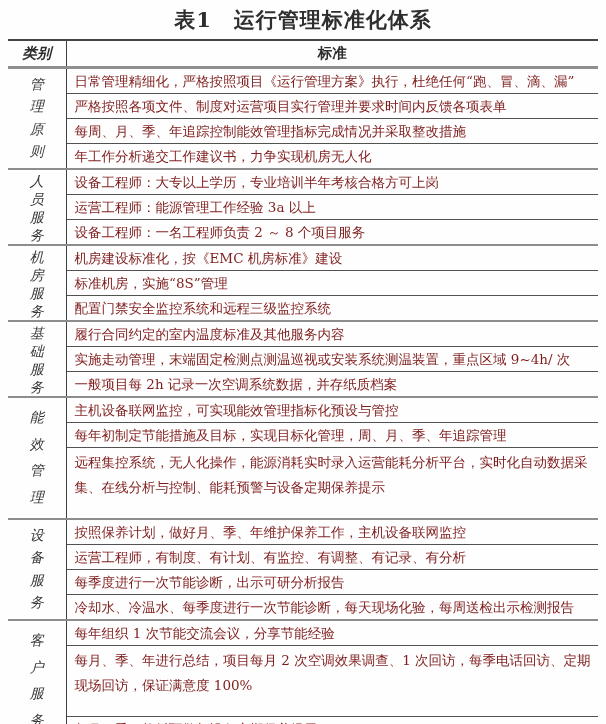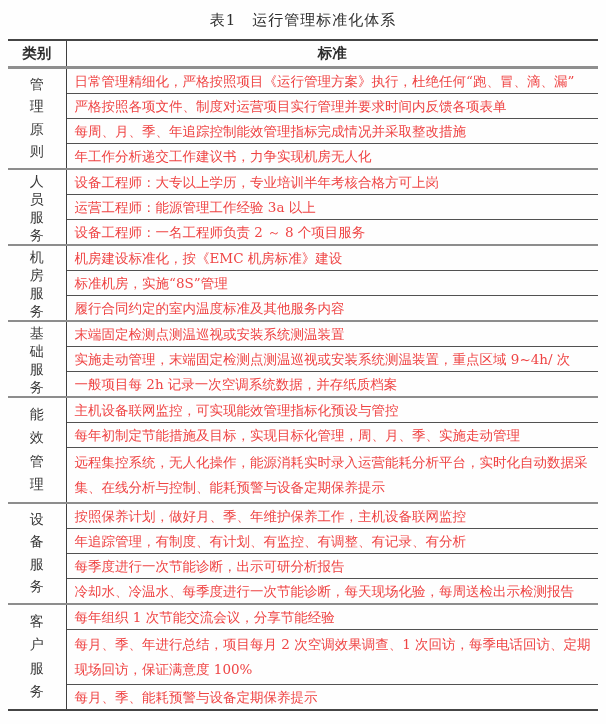--- a/index.html
+++ b/index.html
@@ -17,22 +17,22 @@
   }
   .page {
     width: 606px;
     height: 724px;
     box-sizing: border-box;
     padding: 7px 8px 0 8px;
     background: #fefefe;
   }
   .title {
     text-align: center;
-    font-weight: normal;
-    font-size: 15px;
+    font-weight: bold;
+    font-size: 21px;
     line-height: 20px;
     margin: 3px 0 9px 0;
     color: #2e2e2e;
     letter-spacing: 1px;
   }
   table.std-table {
     border-collapse: collapse;
     table-layout: fixed;
     width: 590px;
     border-top: 2px solid #454545;
@@ -43,20 +43,21 @@
     height: 25px;
     font-size: 14.5px;
     font-weight: bold;
     color: #2e2e2e;
     text-align: center;
     padding: 0;
     border-bottom: 3px solid #8f8f8f;
   }
   th.cat-h, td.cat {
     border-right: 1.2px solid #3f3f3f;
+    font-style: italic;
   }
   td.cat {
     position: relative;
     text-align: center;
     vertical-align: middle;
     padding: 0;
   }
   .cat-stack {
     position: absolute;
     top: 3px; bottom: 3px; left: 0; right: 0;
@@ -64,31 +65,31 @@
     flex-direction: column;
     justify-content: space-evenly;
     align-items: center;
     font-size: 14px;
     color: #383838;
   }
   td.std {
     font-size: 13.5px;
     line-height: 24px;
     padding: 0 4px 0 8px;
-    color: #ef4444;
+    color: #7f1d1d;
     border-top: 1px solid #525252;
     white-space: nowrap;
     overflow: hidden;
     vertical-align: middle;
   }
   td.std.wrap {
     white-space: normal;
     line-height: 25px;
     padding-top: 2px;
-    padding-bottom: 2px;
+    padding-bottom: 18px;
   }
   tr.section-start td.std,
   tr.section-start td.cat {
     border-top: 2.5px solid #8d8d8d;
   }
   tbody tr:first-child td {
     border-top: none;
   }
 </style>
 </head>
@@ -155,69 +156,69 @@
               <span>服</span>
               <span>务</span>
             </div>
           </td>
           <td class="std">机房建设标准化，按《EMC 机房标准》建设</td>
         </tr>
         <tr>
           <td class="std">标准机房，实施“8S”管理</td>
         </tr>
         <tr>
-          <td class="std">履行合同约定的室内温度标准及其他服务内容</td>
+          <td class="std">配置门禁安全监控系统和远程三级监控系统</td>
         </tr>
         <tr class="section-start">
           <td class="cat" rowspan="3">
             <div class="cat-stack">
               <span>基</span>
               <span>础</span>
               <span>服</span>
               <span>务</span>
             </div>
           </td>
-          <td class="std">末端固定检测点测温巡视或安装系统测温装置</td>
+          <td class="std">履行合同约定的室内温度标准及其他服务内容</td>
         </tr>
         <tr>
           <td class="std">实施走动管理，末端固定检测点测温巡视或安装系统测温装置，重点区域 9~4h/ 次</td>
         </tr>
         <tr>
           <td class="std">一般项目每 2h 记录一次空调系统数据，并存纸质档案</td>
         </tr>
         <tr class="section-start">
           <td class="cat" rowspan="3">
             <div class="cat-stack">
               <span>能</span>
               <span>效</span>
               <span>管</span>
               <span>理</span>
             </div>
           </td>
           <td class="std">主机设备联网监控，可实现能效管理指标化预设与管控</td>
         </tr>
         <tr>
-          <td class="std">每年初制定节能措施及目标，实现目标化管理，周、月、季、实施走动管理</td>
+          <td class="std">每年初制定节能措施及目标，实现目标化管理，周、月、季、年追踪管理</td>
         </tr>
         <tr>
           <td class="std wrap">远程集控系统，无人化操作，能源消耗实时录入运营能耗分析平台，实时化自动数据采集、在线分析与控制、能耗预警与设备定期保养提示</td>
         </tr>
         <tr class="section-start">
           <td class="cat" rowspan="4">
             <div class="cat-stack">
               <span>设</span>
               <span>备</span>
               <span>服</span>
               <span>务</span>
             </div>
           </td>
           <td class="std">按照保养计划，做好月、季、年维护保养工作，主机设备联网监控</td>
         </tr>
         <tr>
-          <td class="std">年追踪管理，有制度、有计划、有监控、有调整、有记录、有分析</td>
+          <td class="std">运营工程师，有制度、有计划、有监控、有调整、有记录、有分析</td>
         </tr>
         <tr>
           <td class="std">每季度进行一次节能诊断，出示可研分析报告</td>
         </tr>
         <tr>
           <td class="std">冷却水、冷温水、每季度进行一次节能诊断，每天现场化验，每周送检出示检测报告</td>
         </tr>
         <tr class="section-start">
           <td class="cat" rowspan="3">
             <div class="cat-stack">

